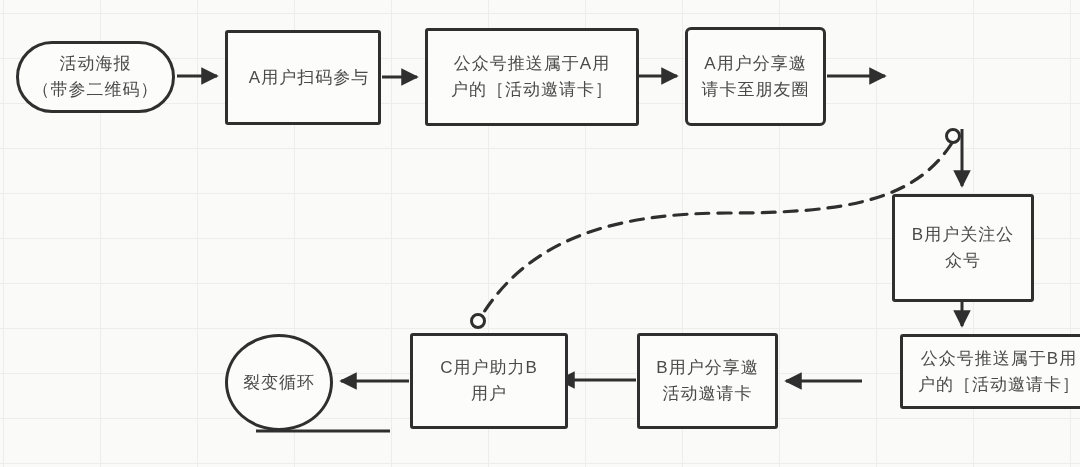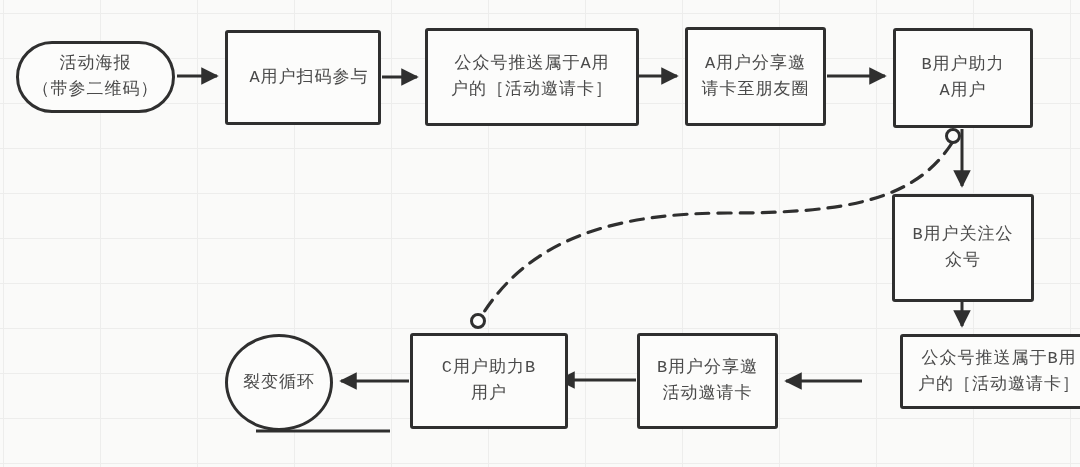--- a/index.html
+++ b/index.html
@@ -8,21 +8,21 @@
     width: 1080px;
     height: 467px;
     margin: 0 auto;
     background-color: #fafaf9;
     background-image:
       linear-gradient(#ededec 1px, transparent 1px),
       linear-gradient(90deg, #ededec 1px, transparent 1px);
     background-size: 97px 45px;
     background-position: 3px 13px;
     overflow: hidden;
-    font-family: Liberation Mono, monospace;
+    font-family: Liberation Sans, sans-serif;
   }
   .connectors {
     position: absolute;
     left: 0; top: 0;
     width: 1080px; height: 467px;
   }
   .node {
     position: absolute;
     box-sizing: border-box;
     display: flex;
@@ -38,21 +38,21 @@
     letter-spacing: 1px;
     white-space: pre-line;
     font-weight: 500;
   }
   .node.stadium { border-radius: 37px; }
   .node.circle  { border-radius: 50%; }
 
   .n-poster   { left: 16px;  top: 41px;  width: 159px; height: 72px; }
   .n-a-scan   { left: 225px; top: 30px;  width: 156px; height: 95px; padding-left: 12px; }
   .n-push-a   { left: 425px; top: 28px;  width: 214px; height: 98px; }
-  .n-a-share  { left: 685px; top: 27px;  width: 141px; height: 99px; }
+  .n-a-share  { left: 685px; top: 27px;  width: 141px; height: 99px; border-radius: 6px; }
   .n-b-help-a { left: 893px; top: 28px;  width: 140px; height: 100px; }
   .n-b-follow { left: 892px; top: 194px; width: 142px; height: 108px; }
   .n-push-b   { left: 900px; top: 334px; width: 198px; height: 75px; }
   .n-b-share  { left: 637px; top: 333px; width: 141px; height: 96px; }
   .n-c-help-b { left: 410px; top: 333px; width: 158px; height: 96px; }
   .n-loop     { left: 225px; top: 334px; width: 108px; height: 97px; }
 </style>
 </head>
 <body>
 
@@ -87,22 +87,20 @@
 （带参二维码）</div>
 
   <div class="node n-a-scan">A用户扫码参与</div>
 
   <div class="node n-push-a">公众号推送属于A用
 户的［活动邀请卡］</div>
 
   <div class="node n-a-share">A用户分享邀
 请卡至朋友圈</div>
 
-  <div class="node n-b-help-a">B用户助力
-A用户</div>
 
   <div class="node n-b-follow">B用户关注公
 众号</div>
 
   <div class="node n-push-b">公众号推送属于B用
 户的［活动邀请卡］</div>
 
   <div class="node n-b-share">B用户分享邀
 活动邀请卡</div>
 

